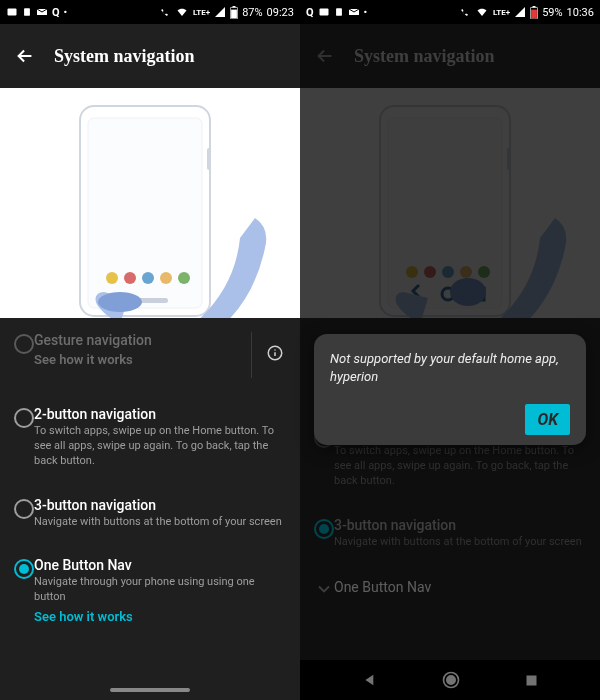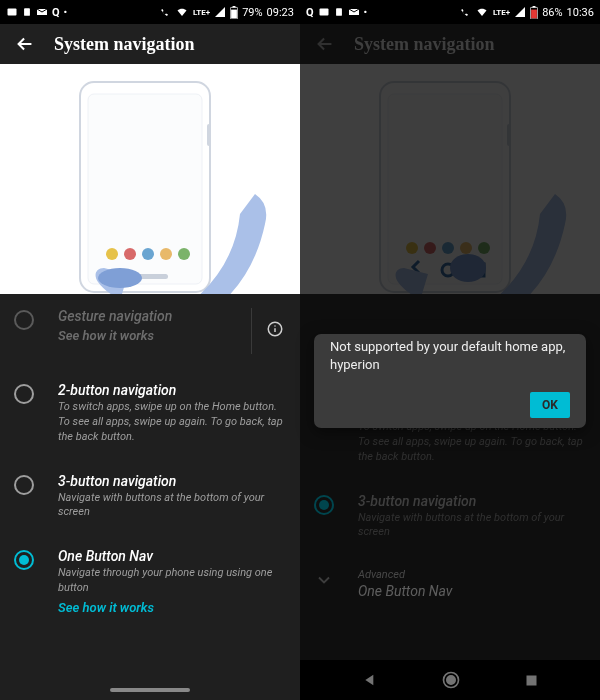--- a/index.html
+++ b/index.html
@@ -6,29 +6,29 @@
   html, body { width: 600px; height: 700px; overflow: hidden; font-family: -apple-system, BlinkMacSystemFont, "Segoe UI", Roboto, sans-serif; }
   body { display: flex; background: #000; }
   .panel { width: 300px; height: 700px; position: relative; background: #1f1f1f; display: flex; flex-direction: column; }
   
   .statusbar { height: 24px; background: #000; display: flex; align-items: center; justify-content: space-between; padding: 0 6px; color: #fff; font-size: 11px; }
   .statusbar .left, .statusbar .right { display: flex; align-items: center; gap: 4px; }
   .sb-icon { display: inline-flex; align-items: center; justify-content: center; }
   .sb-icon svg { display: block; }
   .dot { font-size: 11px; line-height: 1; }
   
-  .appbar { height: 40px; background: #202020; display: flex; align-items: center; padding: 0 14px; gap: 18px; }
+  .appbar { height: 64px; background: #202020; display: flex; align-items: center; padding: 0 14px; gap: 18px; }
   .appbar .title { color: #fff; font-size: 18px; font-weight: 700; font-family: Georgia, "Times New Roman", serif; }
   .back-btn { color: #fff; display:inline-flex; }
   
   .illustration { background: #fff; height: 230px; display: flex; align-items: flex-end; justify-content: center; overflow: hidden; }
   .illustration svg { display: block; }
   
   .options { flex: 1; background: #1f1f1f; padding-bottom: 10px; }
-  .option { display: flex; align-items: flex-start; padding: 14px 16px 14px 14px; gap: 24px; position: relative; font-style: italic; }
+  .option { display: flex; align-items: flex-start; padding: 14px 16px 14px 14px; gap: 0; position: relative; }
   .radio { width: 20px; height: 20px; border: 2px solid #9e9e9e; border-radius: 50%; margin-top: 2px; flex: none; position: relative; }
   .radio.selected { border-color: #00bcd4; }
   .radio.selected::after { content: ""; position: absolute; inset: 3px; background: #00bcd4; border-radius: 50%; }
   .opt-body { flex: 1; }
   .opt-title { color: #fff; font-size: 14px; font-weight: 500; margin-bottom: 2px; }
   .opt-desc { color: #9e9e9e; font-size: 11px; line-height: 1.35; }
   .opt-link { color: #00bcd4; font-size: 13px; font-weight: 600; margin-top: 4px; }
   .option.disabled .opt-title,
   .option.disabled .opt-desc,
   .option.disabled .opt-link { color: #6d6d6d; }
@@ -38,24 +38,24 @@
   .expand-col { color:#888; margin-top:2px; flex:none; }
   .adv-label { color:#9e9e9e; font-size:11px; }
   .adv-title { color:#cfcfcf; font-size:14px; margin-top:2px; }
   
   .navbar-gesture { height: 20px; display:flex; align-items:center; justify-content:center; background:#1f1f1f; }
   .gesture-pill { width: 80px; height: 4px; background: #888; border-radius: 2px; }
   .navbar-3btn { height: 40px; background:#000; display:flex; align-items:center; justify-content:space-around; padding:0 30px; }
   .nav-btn { color:#fff; display:inline-flex; }
   
   .scrim { position:absolute; inset:0; background:rgba(0,0,0,0.55); }
-  .dialog { position:absolute; left:14px; right:14px; top:310px; background:#3b3b3b; border-radius:7px; padding:4px 16px 10px 16px; box-shadow:0 4px 16px rgba(0,0,0,0.5); }
+  .dialog { position:absolute; left:14px; right:14px; top:310px; background:#3b3b3b; border-radius:13px; padding:16px 16px 10px 16px; box-shadow:0 4px 16px rgba(0,0,0,0.5);font-style:italic; }
   .dialog-msg { color:#eee; font-size:13px; line-height:1.4; }
   .dialog-actions { display:flex; justify-content:flex-end; margin-top:18px; }
-  .dialog-btn { background:#00bcd4; color:#2a2a2a; font-weight:700; font-size:12px; padding:6px 12px; border-radius:2px; }
+  .dialog-btn { background:#00bcd4; color:#2a2a2a; font-weight:700; font-size:16px; padding:6px 12px; border-radius:2px; }
   
   .panel.right .appbar .title { color:#8a8a8a; }
   .panel.right .back-btn { color:#6a6a6a; }
   .panel.right .option .opt-title { color:#8a8a8a; }
   .panel.right .option .opt-desc { color:#6a6a6a; }
   .panel.right .radio { border-color:#5a5a5a; }
   .panel.right .radio.selected { border-color:#009aad; }
   .panel.right .radio.selected::after { background:#009aad; }
   .panel.right .illustration { filter: brightness(0.55); }
   .panel.right .statusbar { position:relative; z-index:5; }
@@ -103,21 +103,21 @@
             <path d="M2 22h20V2z"></path>
           </svg>
         </span>
       <span class="sb-icon">
           <svg width="8" height="13" viewBox="0 0 10 18" fill="#fff">
             <rect x="0" y="2" width="10" height="16" rx="1" fill="none" stroke="#fff"></rect>
             <rect x="3" y="0" width="4" height="2"></rect>
             <rect x="1" y="5" width="8" height="12"></rect>
           </svg>
         </span>
-      <span>79%</span>
+      <span>87%</span>
       <span>09:23</span>
     </div>
   </div>
 
   <div class="appbar">
     <span class="back-btn">
       <svg width="22" height="22" viewBox="0 0 24 24" fill="none" stroke="currentColor" stroke-width="2.2">
           <path d="M19 12H5"></path>
           <path d="M11 18l-6-6 6-6"></path>
         </svg>
@@ -230,21 +230,21 @@
             <path d="M2 22h20V2z"></path>
           </svg>
         </span>
       <span class="sb-icon">
           <svg width="8" height="13" viewBox="0 0 10 18">
             <rect x="0" y="2" width="10" height="16" rx="1" fill="none" stroke="#fff"></rect>
             <rect x="3" y="0" width="4" height="2" fill="#fff"></rect>
             <rect x="1" y="5" width="8" height="12" fill="#e53935"></rect>
           </svg>
         </span>
-      <span>86%</span>
+      <span>59%</span>
       <span>10:36</span>
     </div>
   </div>
 
   <div class="content-wrap">
     <div class="appbar">
       <span class="back-btn">
         <svg width="22" height="22" viewBox="0 0 24 24" fill="none" stroke="currentColor" stroke-width="2.2">
             <path d="M19 12H5"></path>
             <path d="M11 18l-6-6 6-6"></path>
@@ -289,21 +289,20 @@
         </div>
       </div>
 
       <div class="option">
         <span class="expand-col">
           <svg width="20" height="20" viewBox="0 0 24 24" fill="none" stroke="currentColor" stroke-width="2.2">
               <path d="M6 9l6 6 6-6"></path>
             </svg>
         </span>
         <div class="opt-body">
-          <div class="adv-label">Advanced</div>
           <div class="adv-title">One Button Nav</div>
         </div>
       </div>
     </div>
 
     <div class="navbar-3btn">
       <span class="nav-btn">
           <svg width="16" height="16" viewBox="0 0 24 24" fill="#fff">
             <path d="M17 4l-12 8 12 8z"></path>
           </svg>

